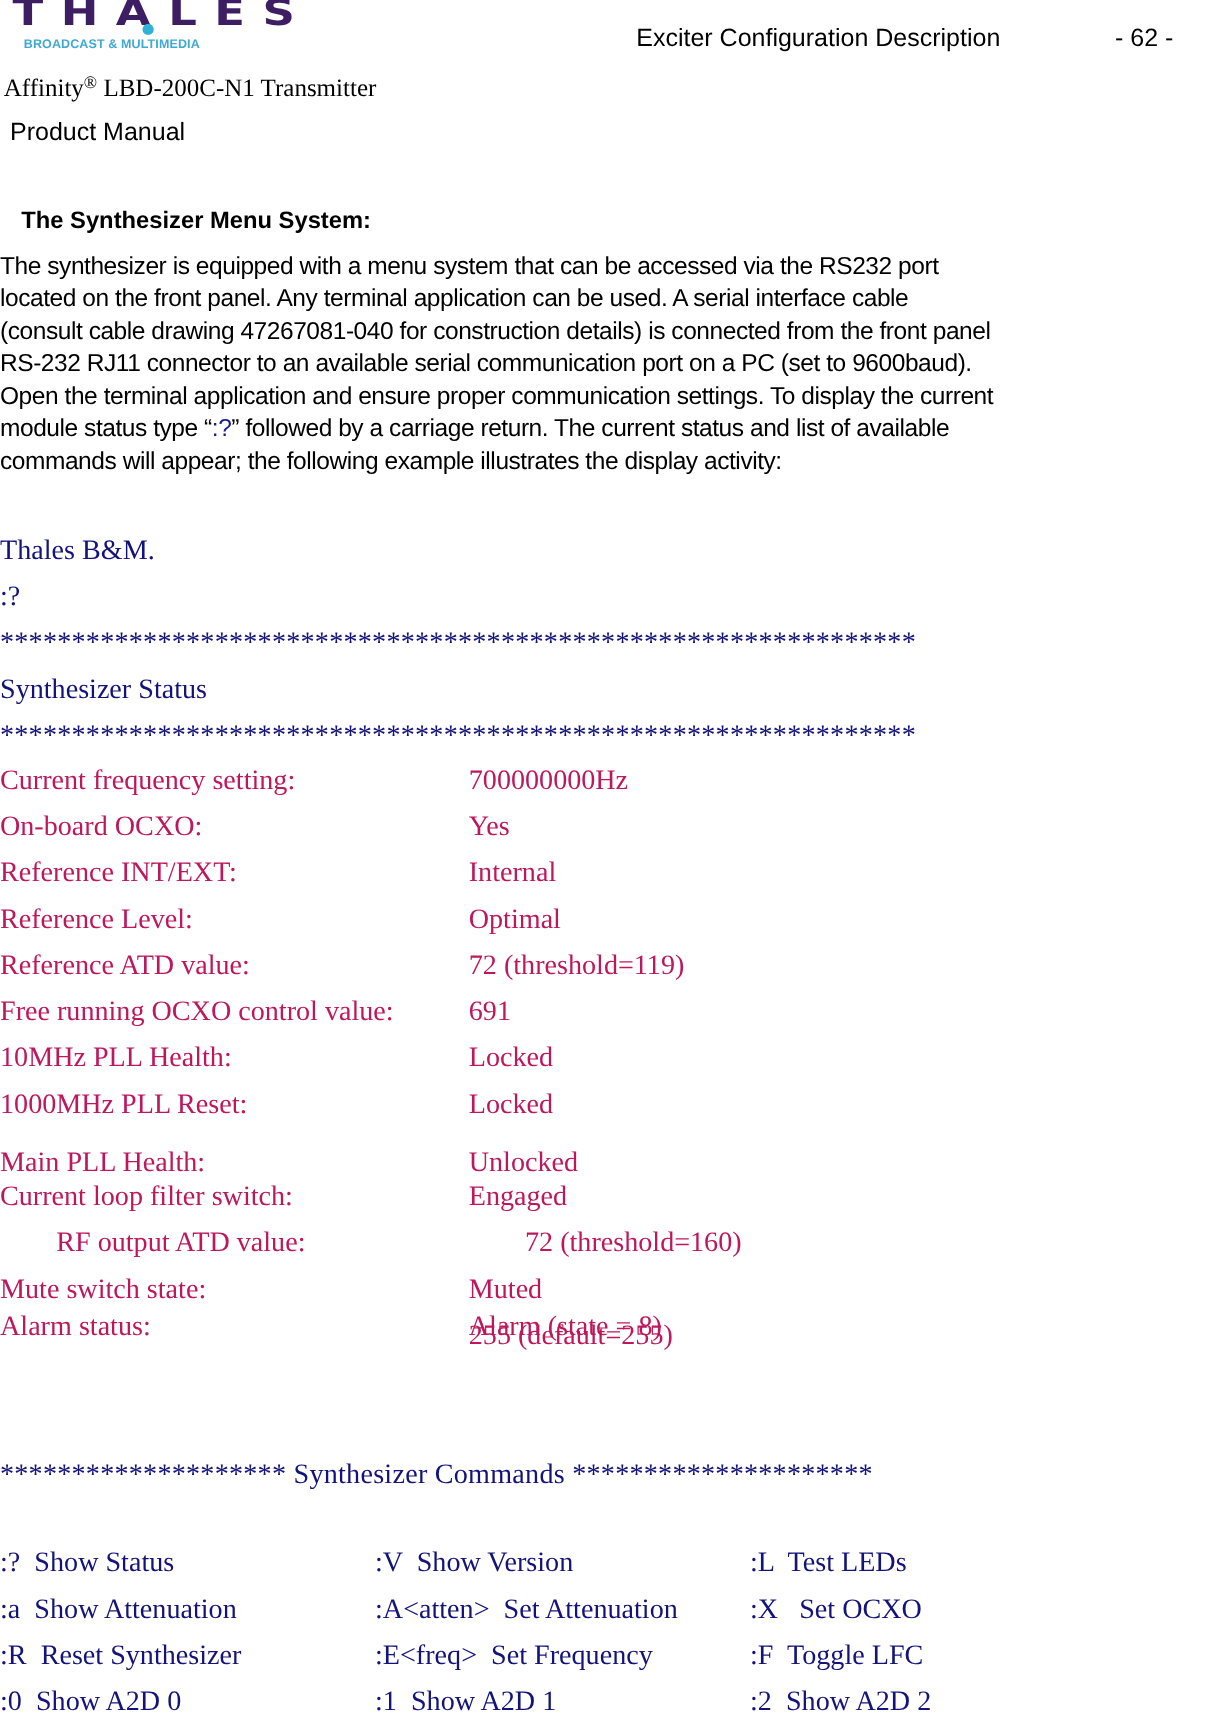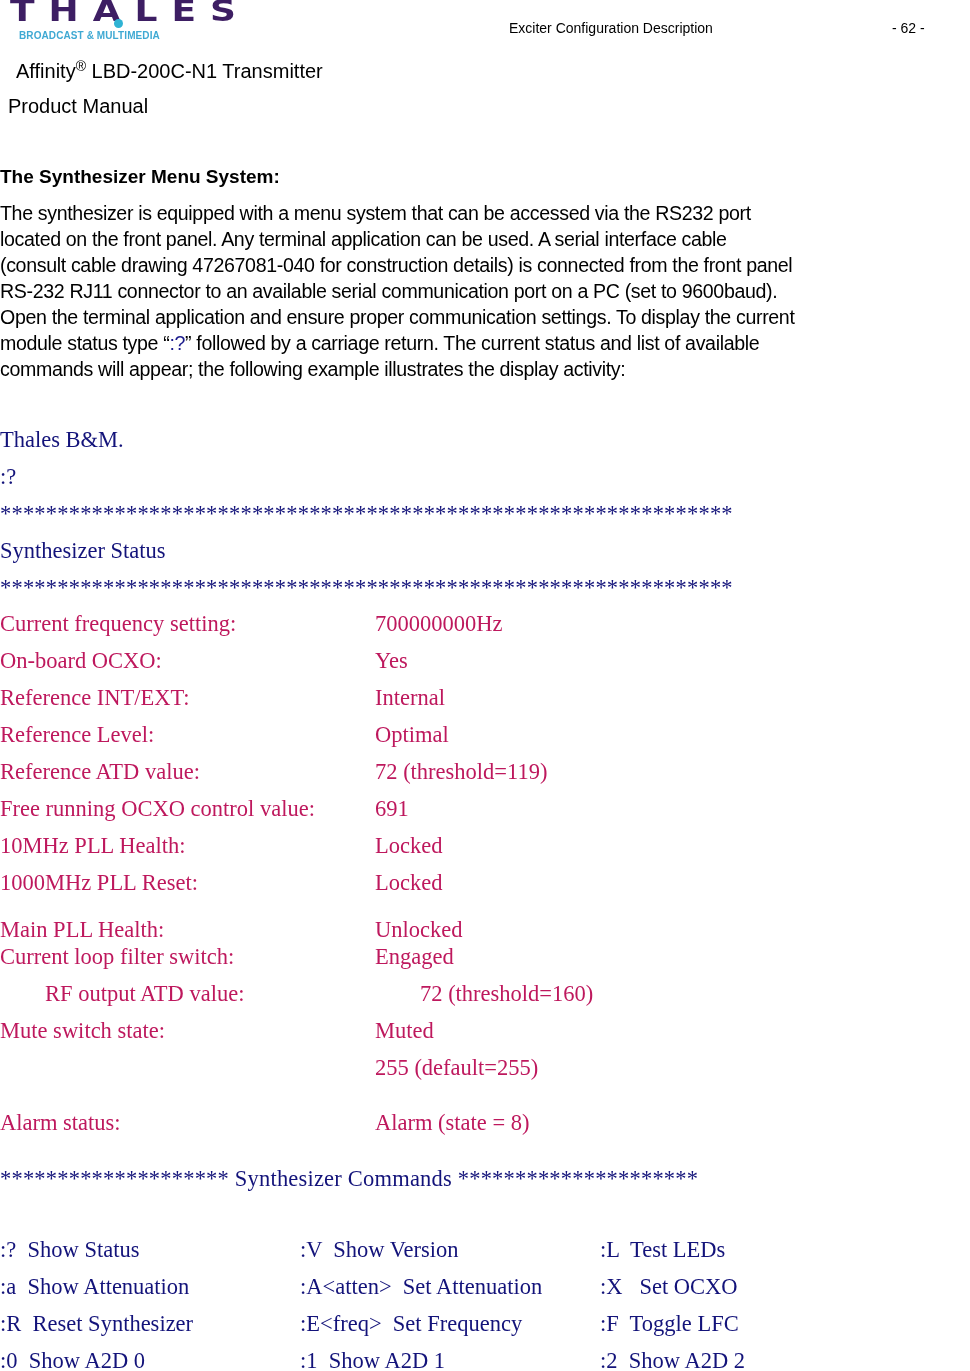--- a/index.html
+++ b/index.html
@@ -18,38 +18,38 @@
       position: absolute; left: 104px; top: 19px; width: 9px; height: 9px;
       border-radius: 50%; background: #2fb3d4;
     }
     .logo-sub {
       position: absolute; left: 9px; top: 30px;
       font-family: "Liberation Sans", sans-serif; font-weight: bold;
       font-size: 10px; color: #3fa9d3; letter-spacing: 0.1px;
     }
     .hdr-right {
       position: absolute; top: 20px; font-family: "Liberation Sans", sans-serif;
-      font-size: 14px; color: #000;
+      font-size: 20px; color: #000;
     }
     .hdr-section { left: 509px; }
     .hdr-page { left: 892px; }
     .hdr-product {
-      position: absolute; left: 16px; top: 60px;
-      font-family: Liberation Sans, sans-serif; font-size: 20px; color: #000;
+      position: absolute; left: 3px; top: 60px;
+      font-family: Liberation Serif, serif; font-size: 20px; color: #000;
     }
     .hdr-product sup { font-size: 14px; vertical-align: 7px; line-height: 0; }
     .hdr-manual {
       position: absolute; left: 8px; top: 95px;
       font-family: "Liberation Sans", sans-serif; font-size: 20px; color: #000;
     }
 
     
     .section-title {
       position: absolute; left: 0; top: 166px;
-      font-family: "Liberation Sans", sans-serif; font-weight: bold; font-size: 19px; color: #000;
+      font-family: "Liberation Sans", sans-serif; font-weight: bold; font-size: 19px; color: #000; padding-left: 17px;
     }
     .intro {
       position: absolute; left: 0; top: 200px; width: 972px;
       font-family: "Liberation Sans", sans-serif; font-size: 19.6px; line-height: 26px; color: #000;
       letter-spacing: -0.35px;
       white-space: nowrap;
     }
     .intro .cmd { color: #1a1a8c; }
 
     
@@ -152,21 +152,21 @@
       <span class="status-label">RF output ATD value:</span>
       <span class="status-value">72 (threshold=160)</span>
     </div>
     <div class="status-row" style="top:1018px;">
       <span class="status-label">Mute switch state:</span>
       <span class="status-value">Muted</span>
     </div>
     <div class="status-row" style="top:1055px;">
       <span class="status-value">255 (default=255)</span>
     </div>
-    <div class="status-row" style="top:1110px;">
+    <div class="status-row" style="top:1048px;">
       <span class="status-label">Alarm status:</span>
       <span class="status-value">Alarm (state = 8)</span>
     </div>
   </div>
 
   <div class="term stars" style="top:1165px;">******************** Synthesizer Commands *********************</div>
 
   <div>
     <span class="cmd-cell" style="left:0; top:1237px;">:?  Show Status</span>
     <span class="cmd-cell" style="left:300px; top:1237px;">:V  Show Version</span>

